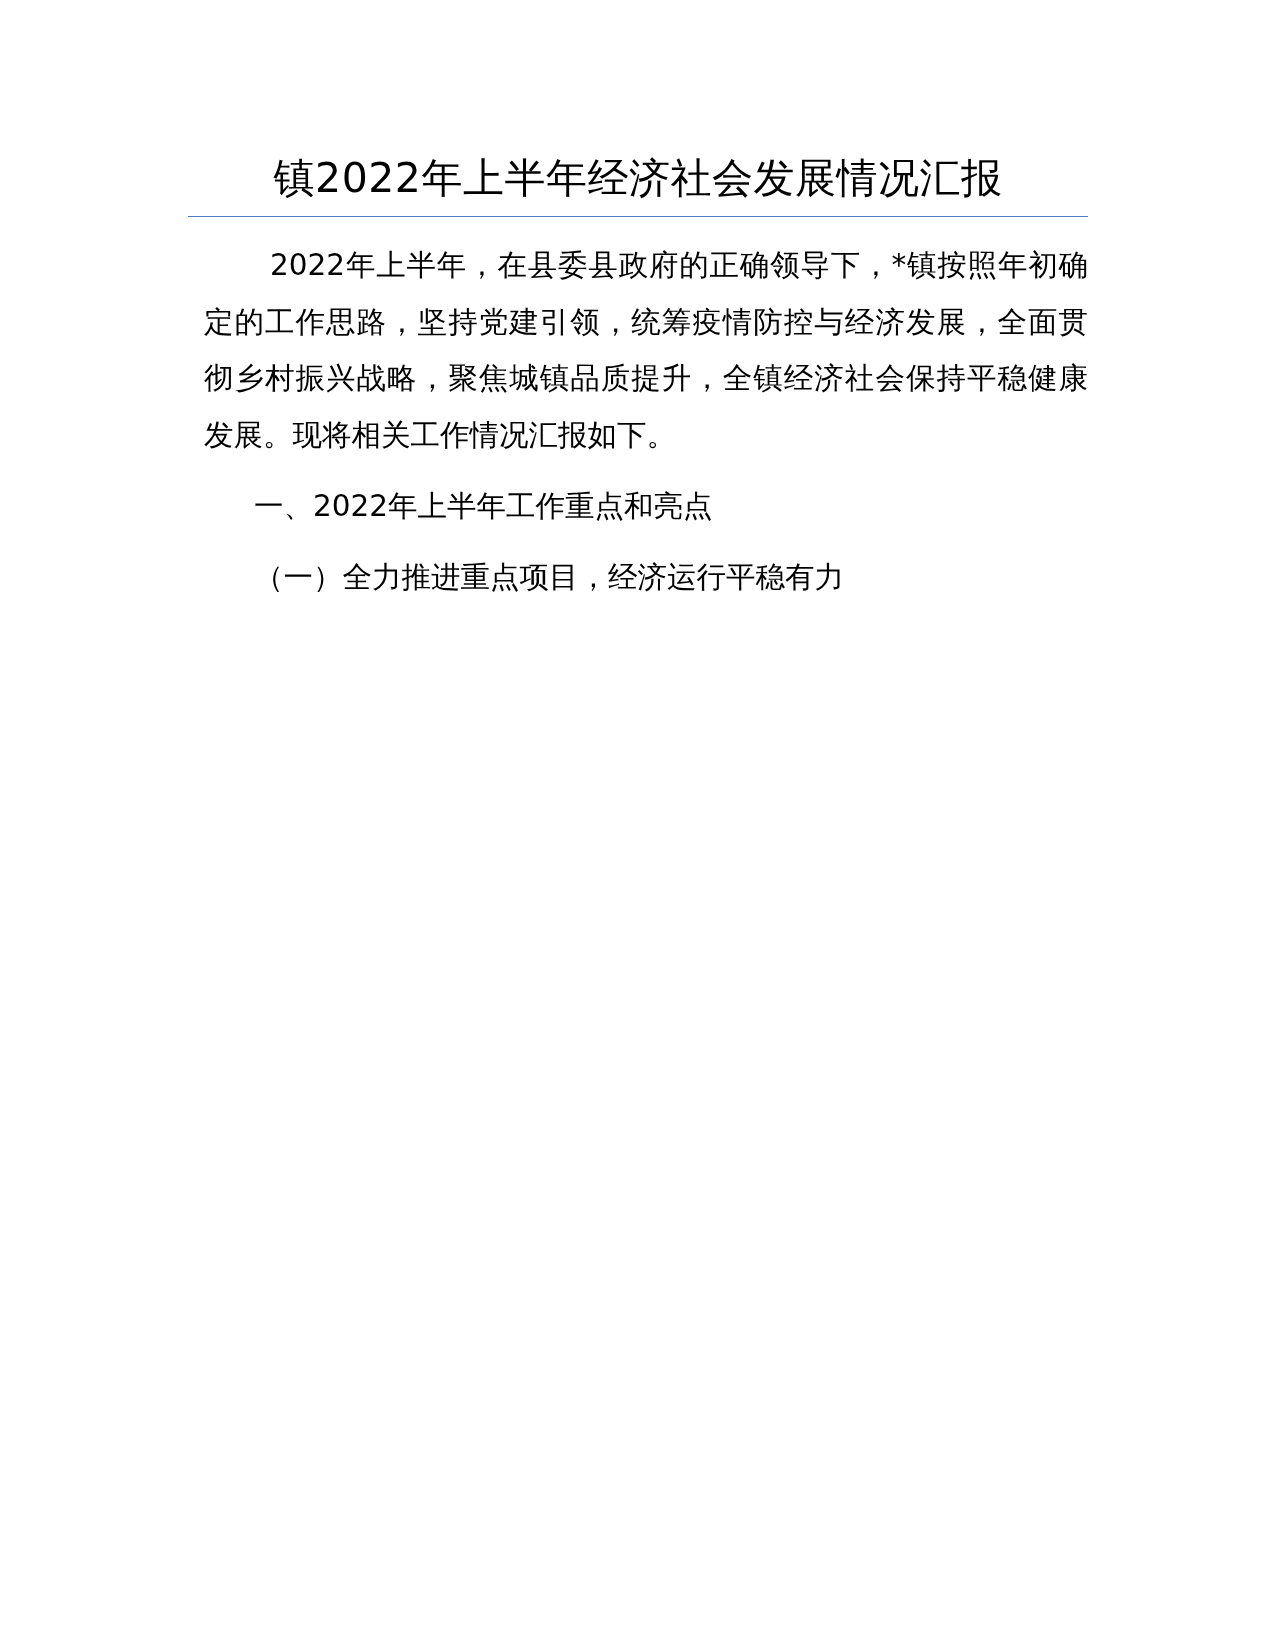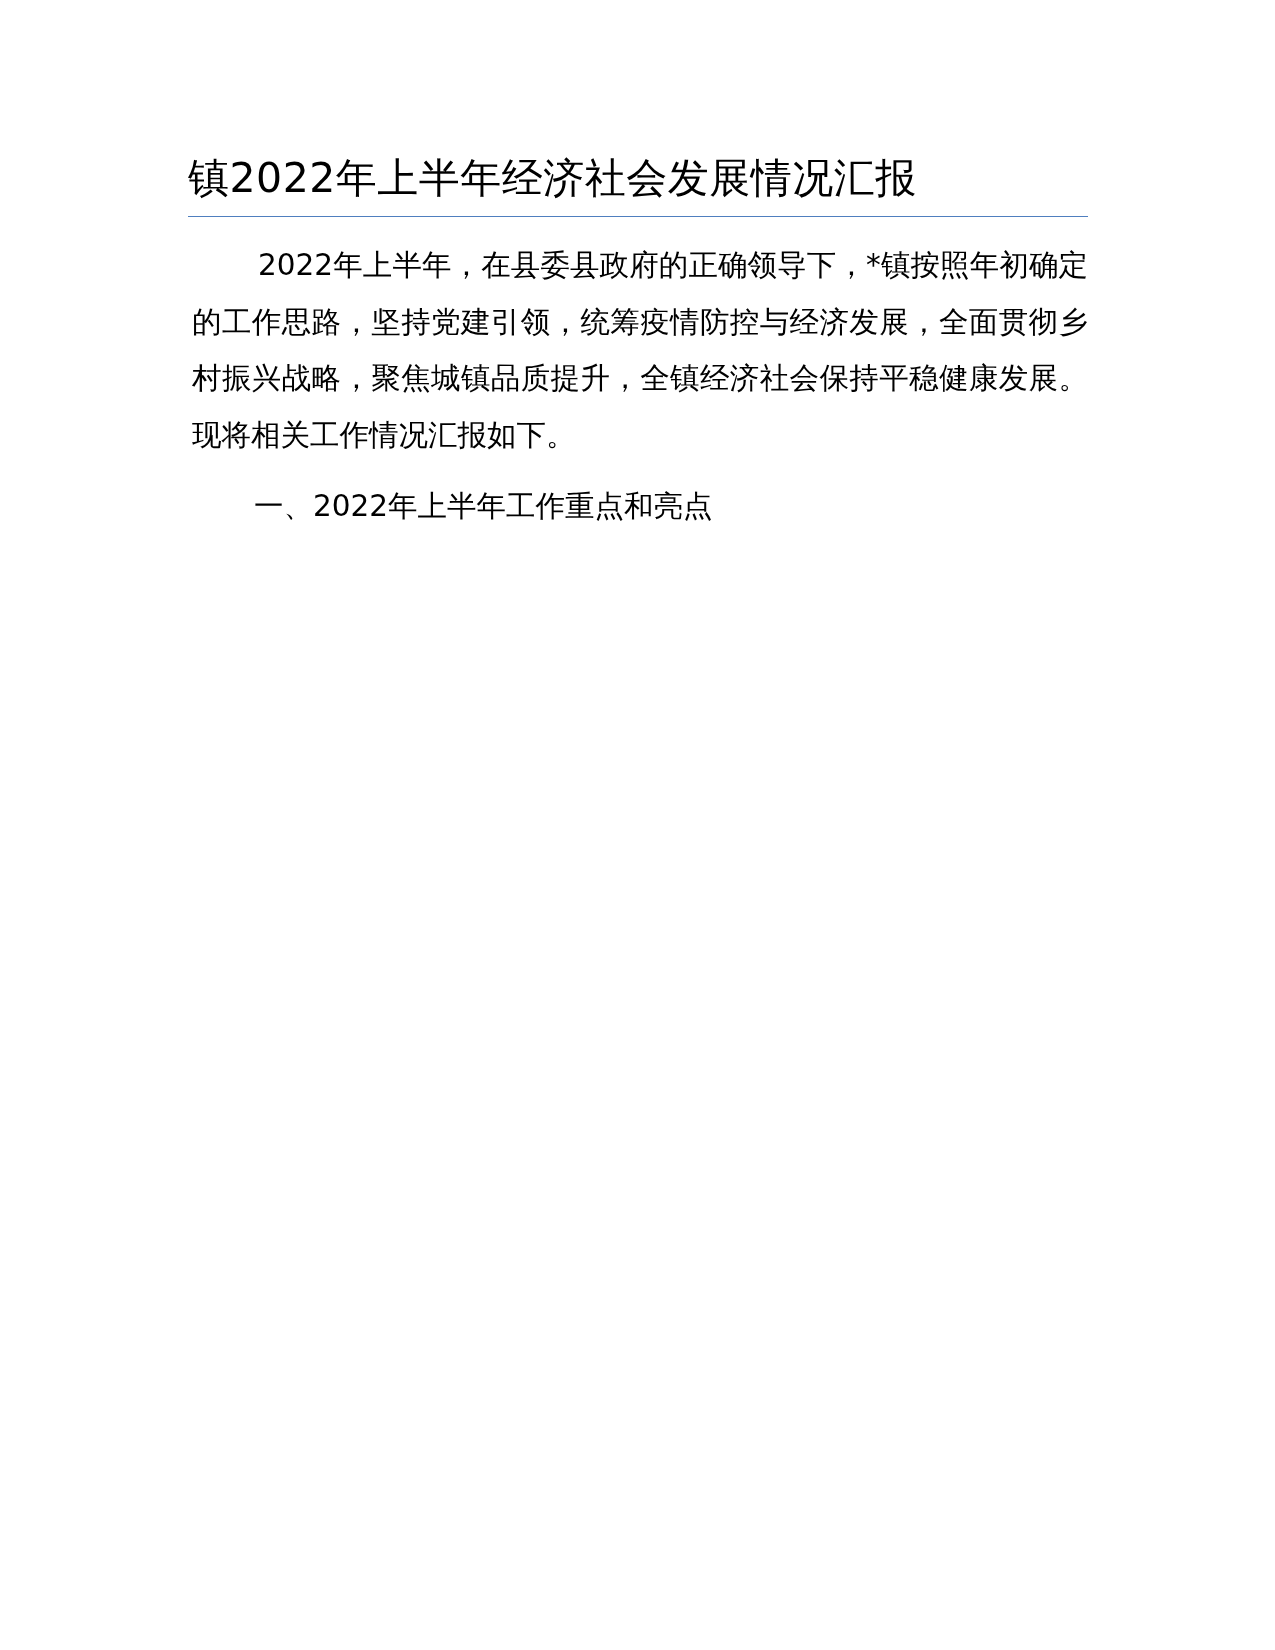--- a/index.html
+++ b/index.html
@@ -1,32 +1,33 @@
 <!DOCTYPE html>
 <html><head>
 <meta charset="utf-8">
 <style>
   html, body { margin: 0; padding: 0; background: #ffffff; }
   body { width: 1275px; height: 1650px; position: relative; overflow: hidden;
          font-family: "DejaVu Sans", "Liberation Sans", sans-serif; color: #000; }
   .page { position: absolute; left: 188px; top: 0; width: 900px; }
-  .title { position: absolute; left: 0; top: 150px; width: 900px; 
+  .title { position: absolute; left: 0; top: 150px; width: 900px; text-align: center;
            font-size: 41px; line-height: 56px; letter-spacing: 0.5px; }
   .title-rule { position: absolute; left: 0; top: 216px; width: 900px; height: 0;
                 border-top: 1.5px solid #4f7fbf; }
   .body { position: absolute; left: 0; top: 237px; width: 900px; }
-  .para { font-size: 29.5px; line-height: 56.7px; margin: 0 0 14px 4px;
+  .para { font-size: 29.5px; line-height: 56.7px; margin: 0 0 14px 16px;
           text-indent: 66px; text-align: justify; text-justify: inter-character; }
   .para.last { margin-bottom: 0; }
   .heading { font-size: 29.5px; line-height: 56.7px; margin: 0 0 14px 0; text-indent: 66px; }
 </style>
 </head>
 <body>
 
 <div class="page">
   <div class="title">镇2022年上半年经济社会发展情况汇报</div>
   <div class="title-rule"></div>
 
   <div class="body">
     <p class="para">2022年上半年，在县委县政府的正确领导下，*镇按照年初确定的工作思路，坚持党建引领，统筹疫情防控与经济发展，全面贯彻乡村振兴战略，聚焦城镇品质提升，全镇经济社会保持平稳健康发展。现将相关工作情况汇报如下。</p>
     <p class="heading">一、2022年上半年工作重点和亮点</p>
+    <p class="heading">（一）全力推进重点项目，经济运行平稳有力</p>
   </div>
 </div>
 
 </body></html>

